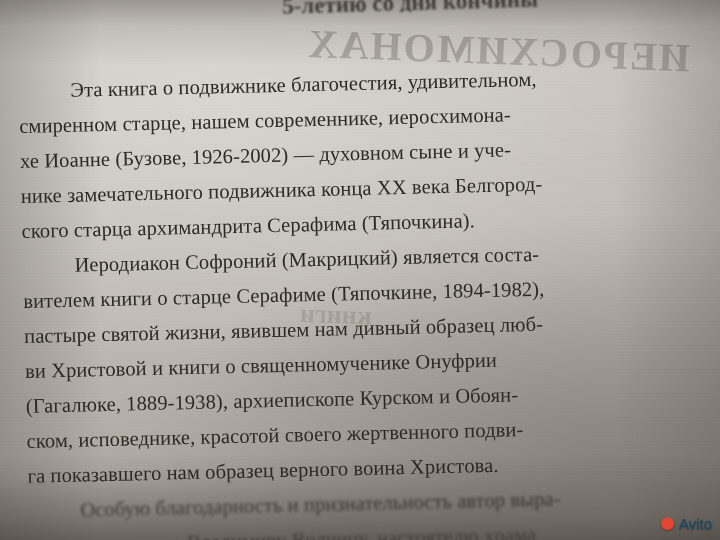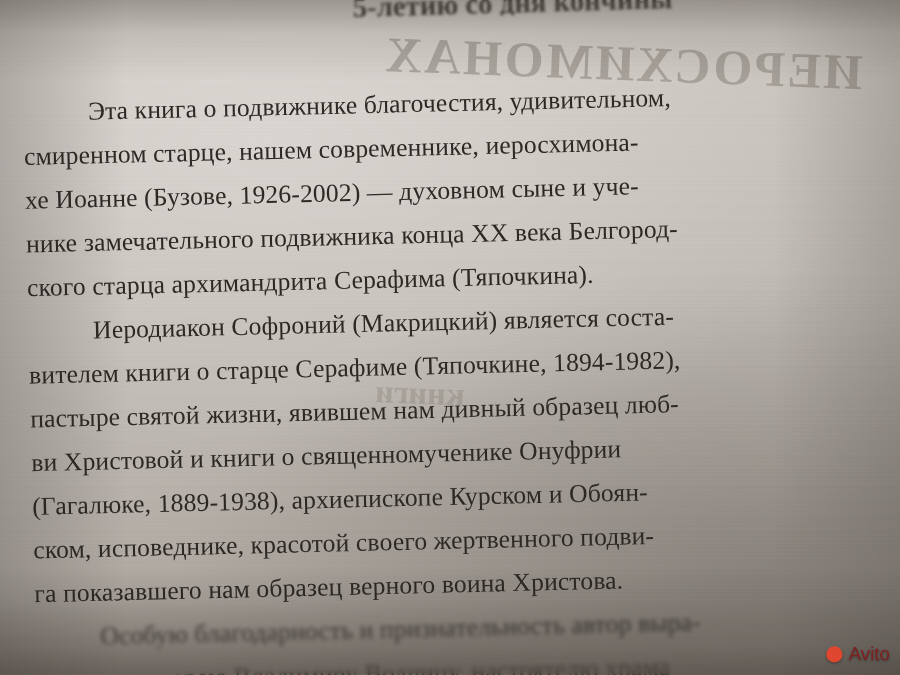--- a/index.html
+++ b/index.html
@@ -122,21 +122,21 @@
   
   #watermark {
     position: absolute;
     right: 8px;
     bottom: 8px;
     display: flex;
     align-items: center;
     gap: 5px;
     font-family: "Liberation Sans", sans-serif;
     font-size: 15px;
-    color: #7f1d1d;
+    color: #0c4a6e;
     text-shadow: 0 1px 2px rgba(0,0,0,0.45);
     opacity: 0.95;
   }
   #wm-dot {
     width: 13px;
     height: 13px;
     border-radius: 50%;
     background: #e6462e;
     display: inline-block;
     box-shadow: 0 1px 2px rgba(0,0,0,0.35);

